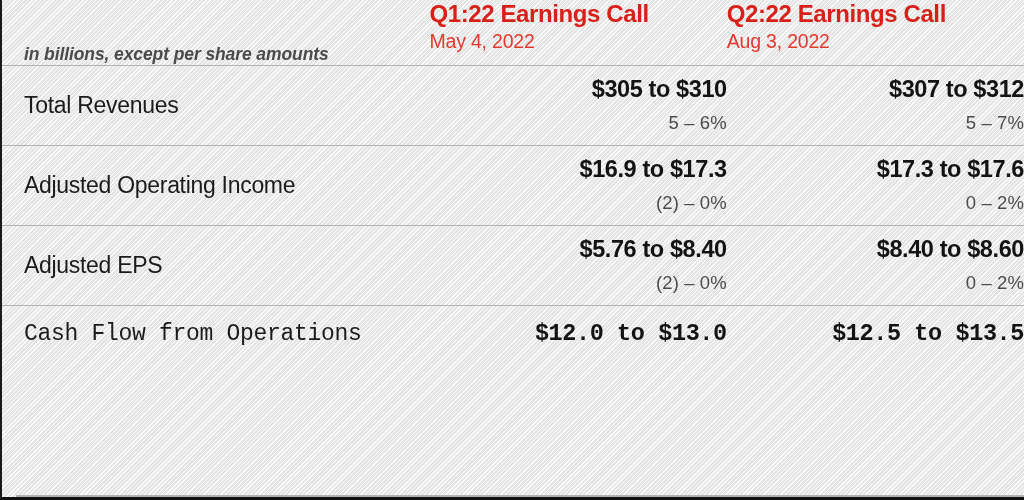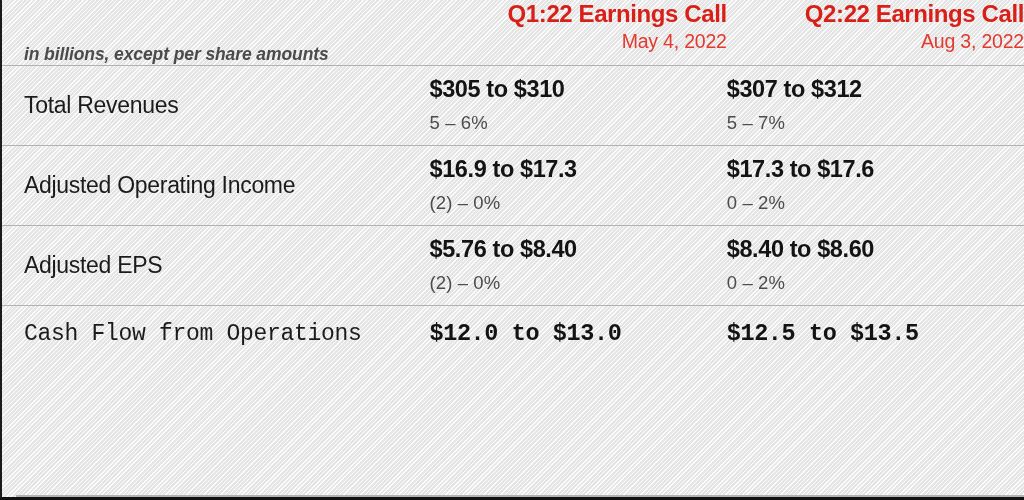--- a/index.html
+++ b/index.html
@@ -54,21 +54,21 @@
   .units-note {
     font-style: italic;
     font-weight: bold;
     font-size: 17.5px;
     color: #4b4b4b;
     letter-spacing: -0.1px;
     padding: 44px 0 0 22px;
     white-space: nowrap;
   }
   .hdr-cell {
-    text-align: right;
+    text-align: left;
     padding-top: 14px;
     padding-bottom: 6px;
   }
   .hdr-title {
     font-size: 24px;
     font-weight: bold;
     color: #d81f18;
     letter-spacing: -0.4px;
     white-space: nowrap;
     line-height: 1.18;
@@ -110,21 +110,21 @@
   }
   .row-label {
     font-size: 23px;
     color: #1b1b1b;
     letter-spacing: -0.3px;
     padding-left: 22px;
     white-space: nowrap;
     line-height: 1.15;
   }
   .cell-val {
-    text-align: left;
+    text-align: right;
   }
   .val-main {
     font-size: 23.5px;
     font-weight: bold;
     color: #131313;
     letter-spacing: -0.4px;
     white-space: nowrap;
     line-height: 1.2;
   }
   .val-sub {

